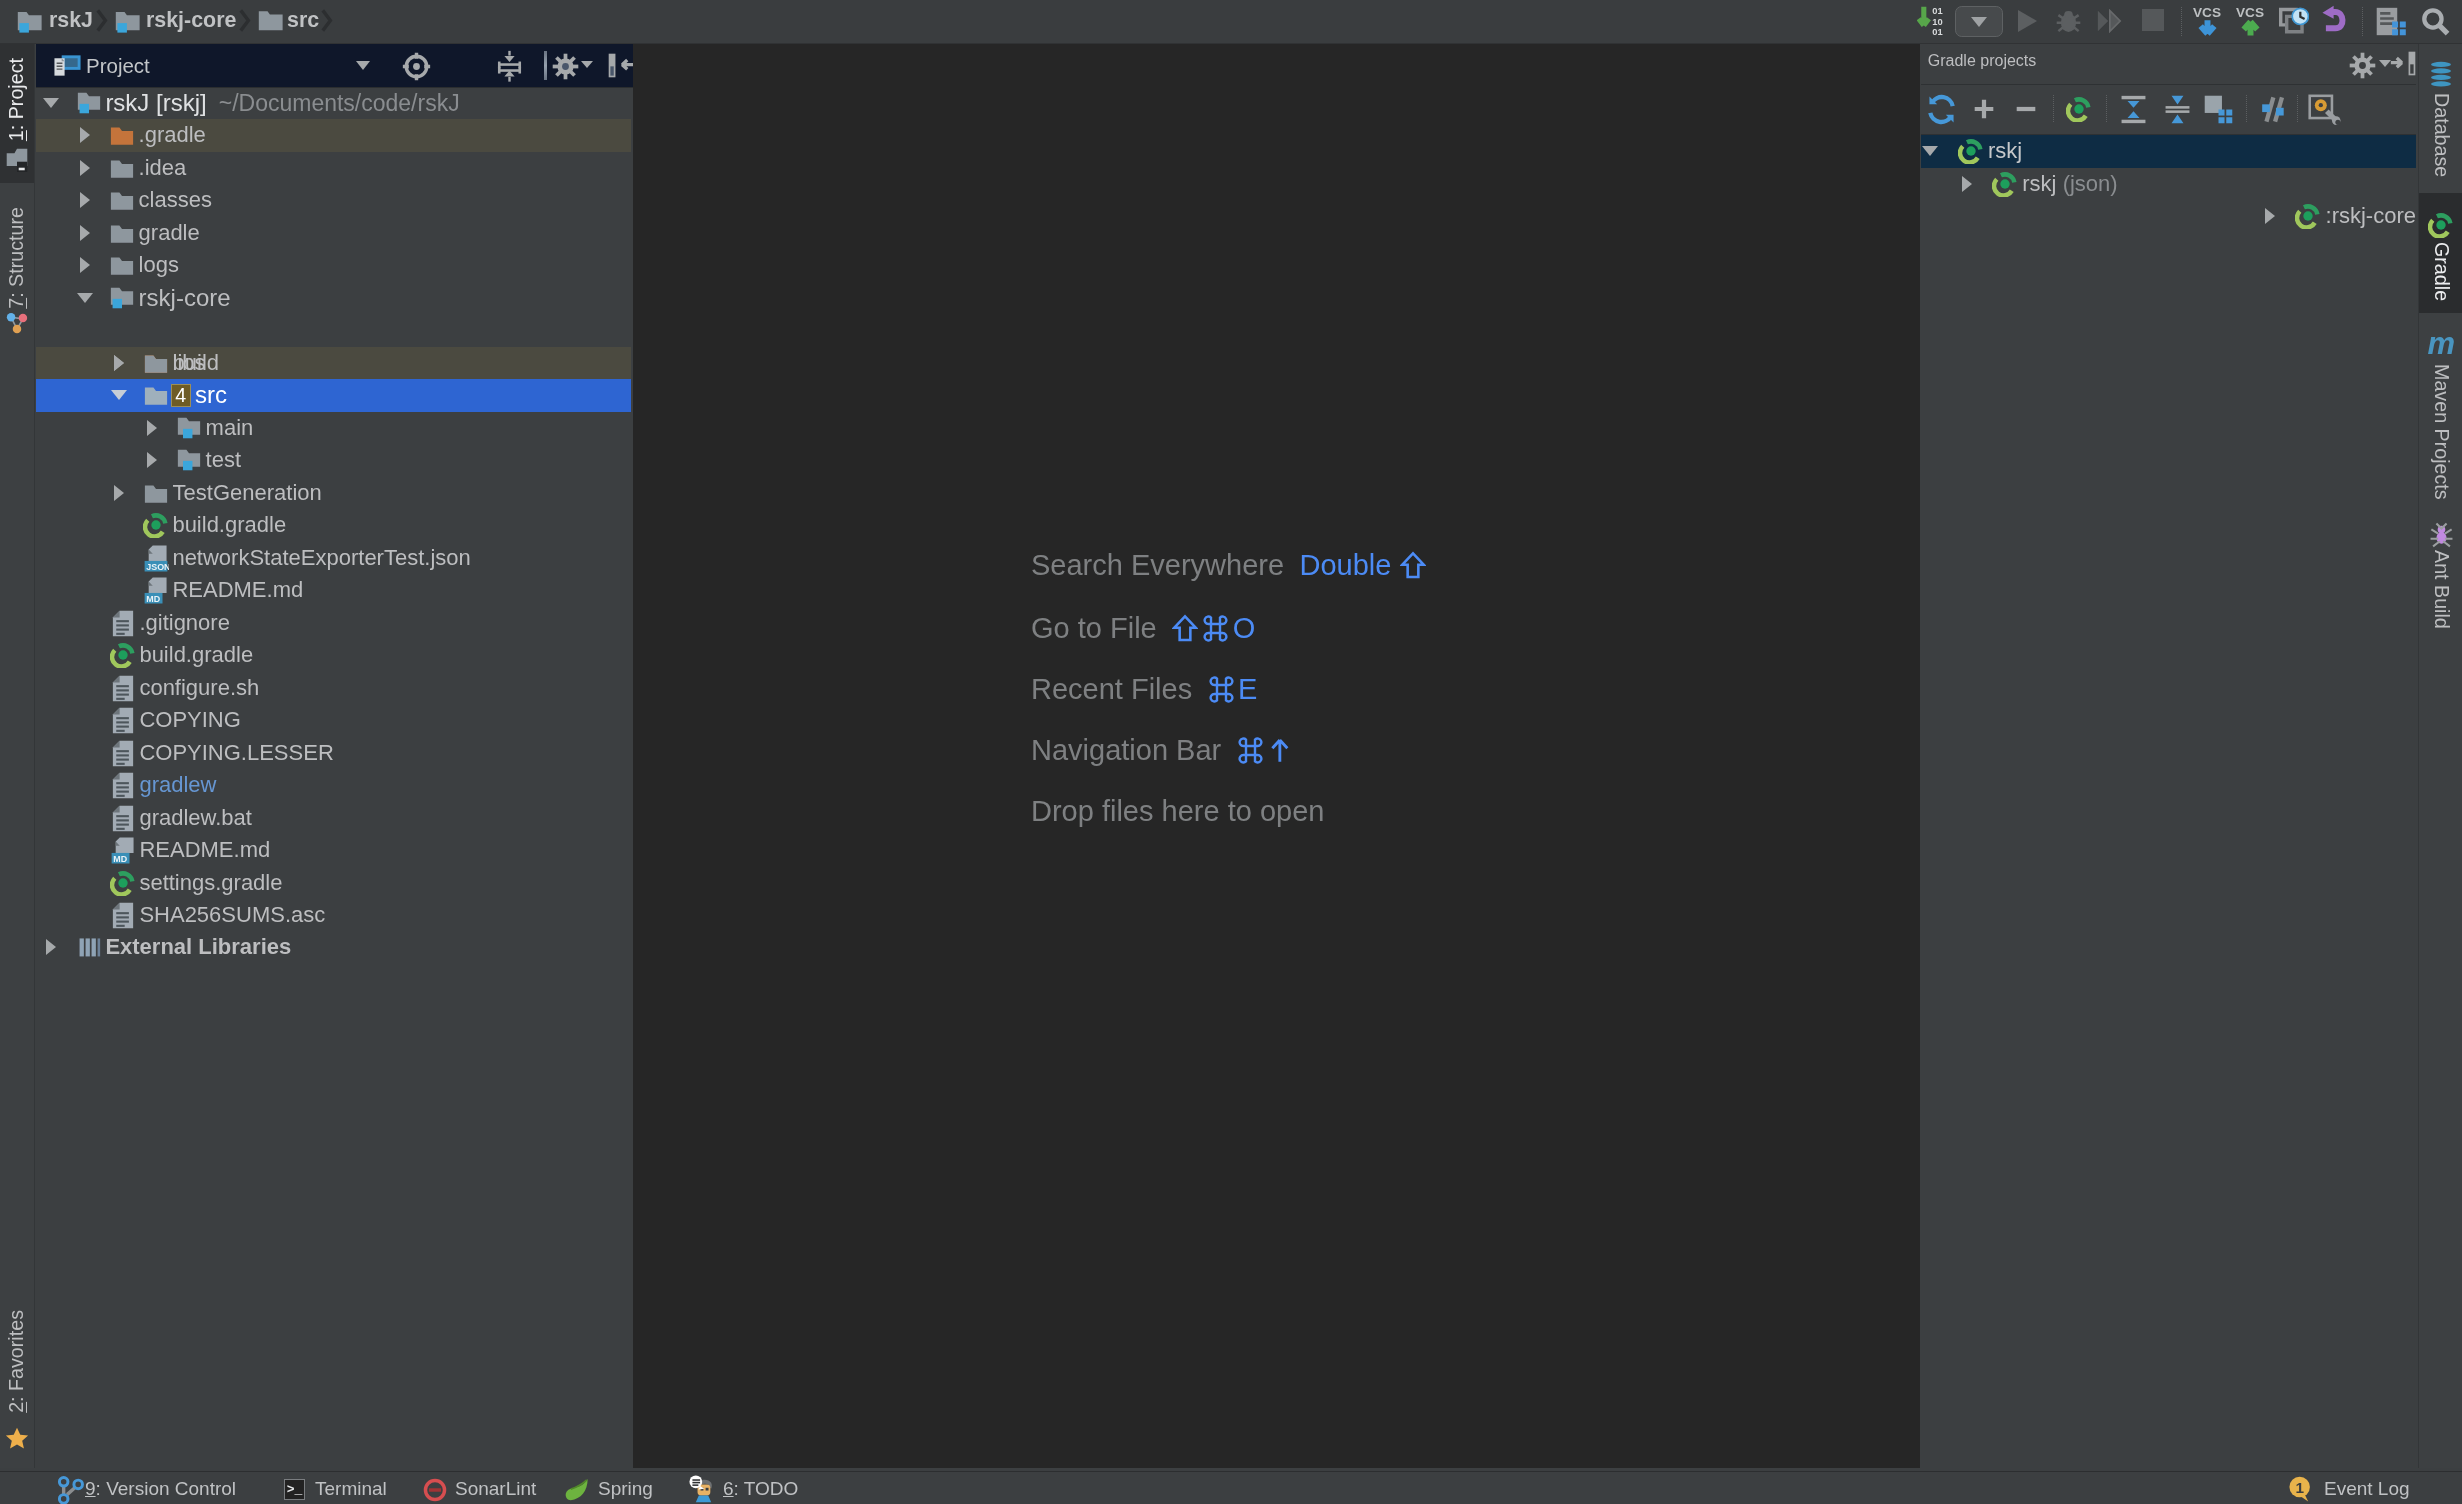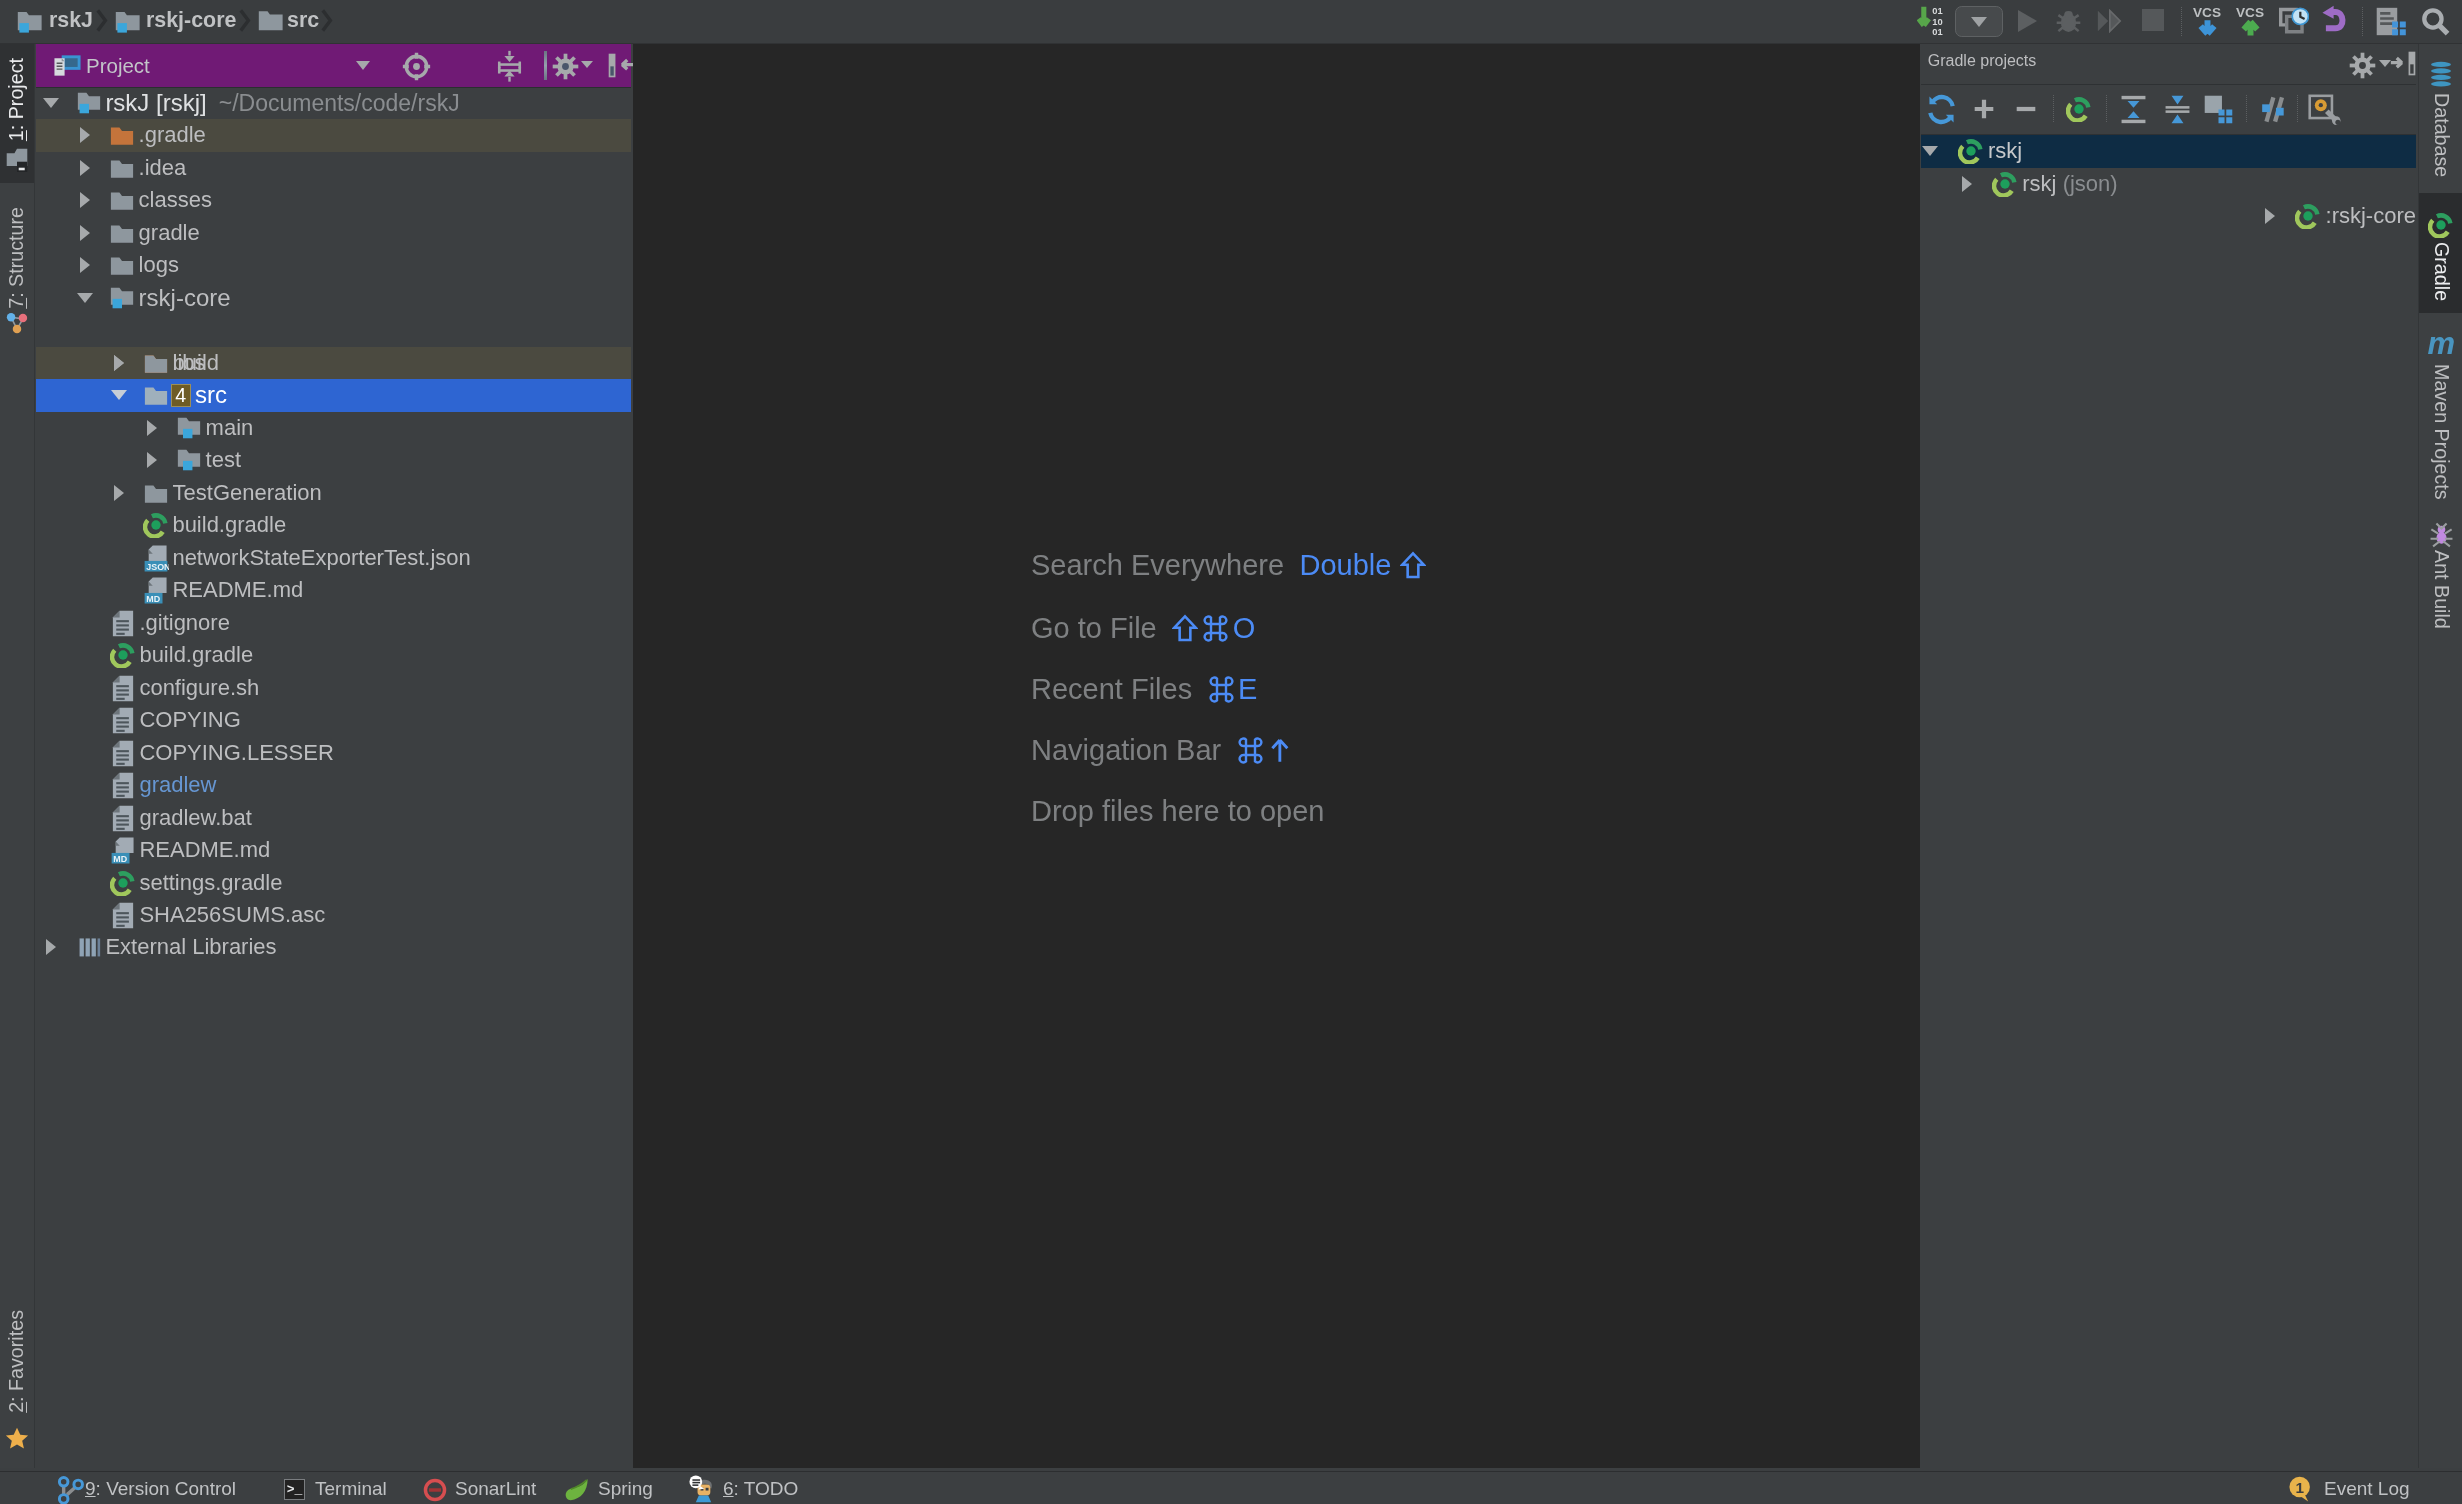--- a/index.html
+++ b/index.html
@@ -8,21 +8,21 @@
 
 #topbar{position:absolute;left:0;top:0;width:2462px;height:43px;background:#3a3d3f;border-bottom:1.7px solid #303234;}
 .crumbtxt{position:absolute;top:7.7px;font-size:21.4px;font-weight:bold;color:#c0c2c4;white-space:nowrap;}
 .chev{position:absolute;top:6.8px;width:13.7px;height:27px;}
 
 #lstripe{position:absolute;left:0;top:44px;width:34px;height:1424px;background:#3d4042;border-right:1.7px solid #333638;}
 .vlabL{writing-mode:vertical-rl;transform:rotate(180deg);font-size:19.7px;color:#bdbec0;white-space:nowrap;}
 .vlabR{writing-mode:vertical-rl;font-size:19.7px;color:#bdbec0;white-space:nowrap;}
 
 #proj{position:absolute;left:36px;top:44px;width:595px;height:1424px;background:#3c3f41;}
-#projhdr{position:absolute;left:0;top:0;width:595px;height:43px;background:#701a75;border-bottom:0.9px solid #2b2e30;}
+#projhdr{position:absolute;left:0;top:0;width:595px;height:43px;background:#0f172a;border-bottom:0.9px solid #2b2e30;padding-left:48px;}
 .r{position:absolute;left:0;height:32.5px;display:flex;align-items:center;font-size:22px;color:#bdbec0;white-space:nowrap;width:595px;}
 .tb{display:inline-flex;width:17px;height:17px;align-items:center;justify-content:center;flex:none;}
 .tde{width:0;height:0;border-left:8.5px solid transparent;border-right:8.5px solid transparent;border-top:10.3px solid #a6a9ab;}
 .tdc{width:0;height:0;border-top:8.5px solid transparent;border-bottom:8.5px solid transparent;border-left:10.3px solid #a6a9ab;}
 .ib{display:inline-flex;width:26px;height:29px;align-items:center;justify-content:center;flex:none;margin-right:3.4px;}
 .oliv{background:#4b4a40;}
 .selb{background:#2e65d2;}
 .b{font-weight:normal;}
 .dim{color:#8a8d90;}
 .bluef{color:#6696d2;}
@@ -485,21 +485,21 @@
             <path d="M9 1h16v30H1V9z" fill="#a2abb4"></path>
             <path d="M1 9l8 0V1z" fill="#6d757b"></path>
             <rect x="5" y="12" width="15" height="2.5" fill="#4d565c"></rect>
             <rect x="5" y="17" width="15" height="2.5" fill="#4d565c"></rect>
             <rect x="5" y="22" width="15" height="2.5" fill="#4d565c"></rect>
             <rect x="5" y="27" width="10" height="2.5" fill="#4d565c"></rect>
           </svg>
         </span>
         <span>SHA256SUMS.asc</span>
       </div>
-<div class="r" style="top:887px;">
+<div class="r" style="top:887px;font-weight:bold;">
         <span class="tb" style="margin-left:6.8px;">
           <span class="tdc"></span>
         </span>
         <span class="ib" style="margin-left:16.2px;">
           <svg width="24" height="24" viewBox="0 0 28 28">
             <rect x="3" y="4" width="5" height="21" fill="#8fa3b5"></rect>
             <rect x="10" y="4" width="5" height="21" fill="#8fa3b5"></rect>
             <rect x="17" y="4" width="5" height="21" fill="#8fa3b5"></rect>
             <rect x="24" y="4" width="3" height="21" fill="#6d8299"></rect>
           </svg>

